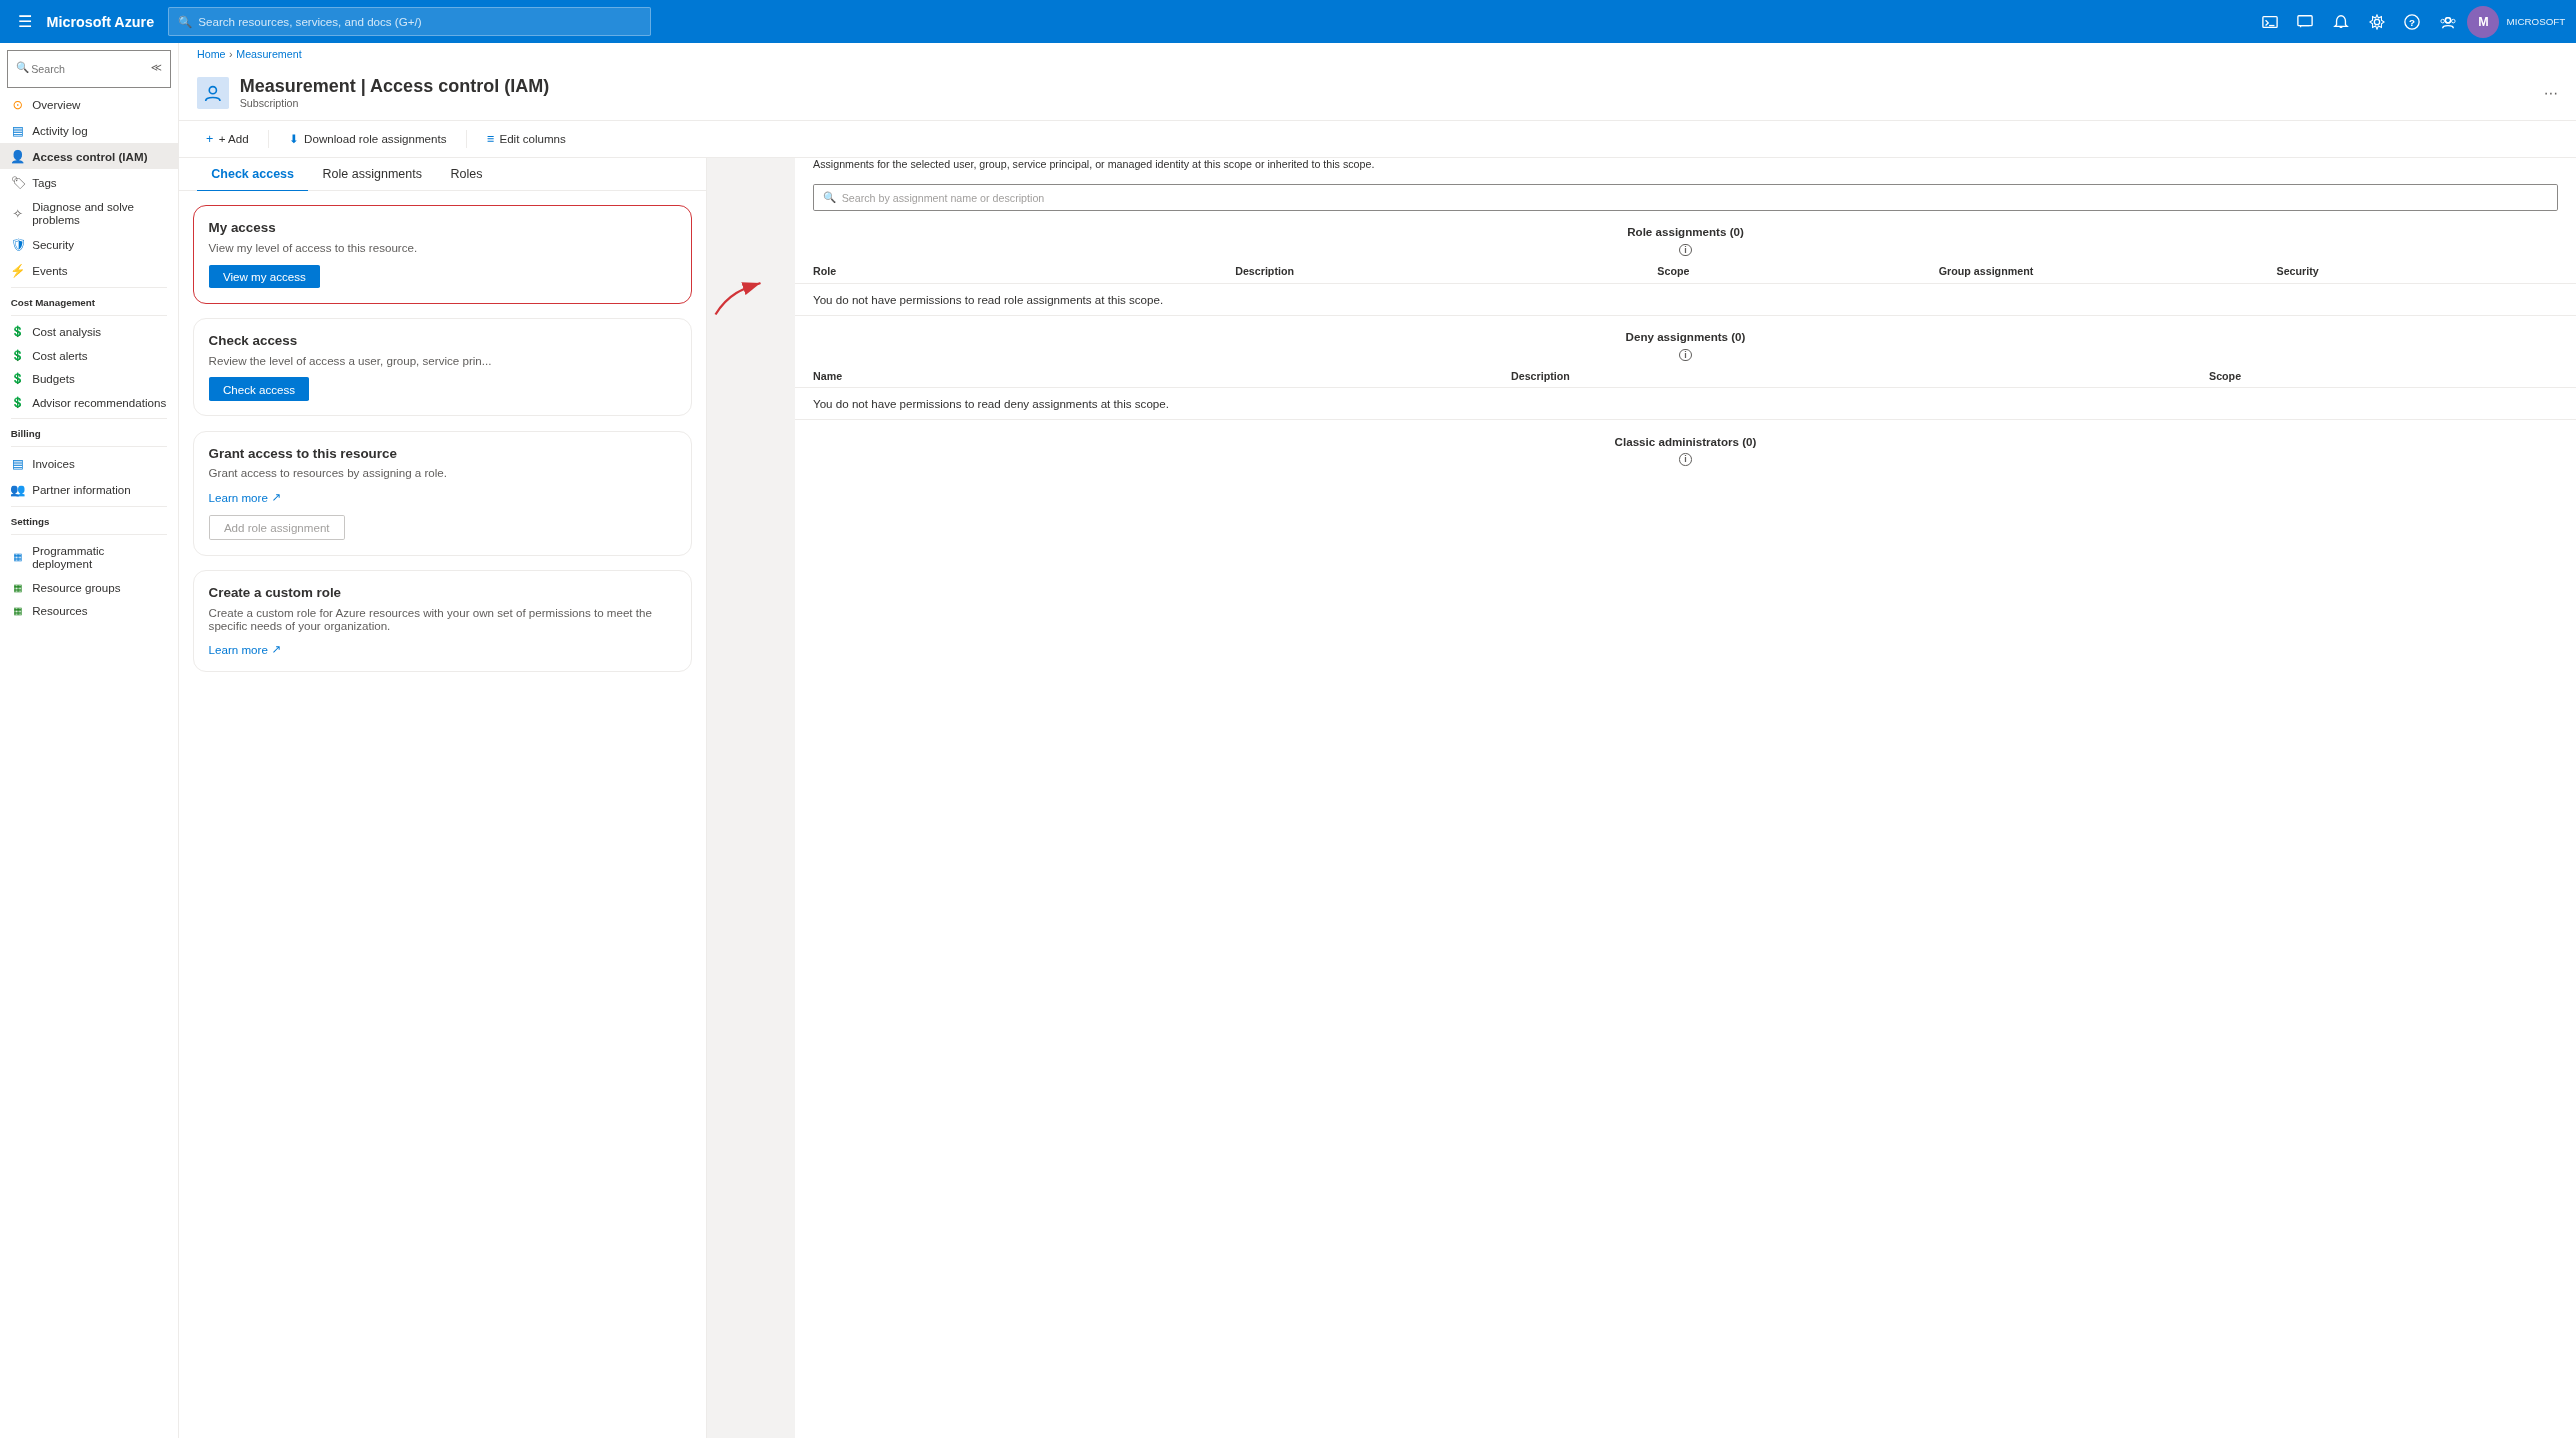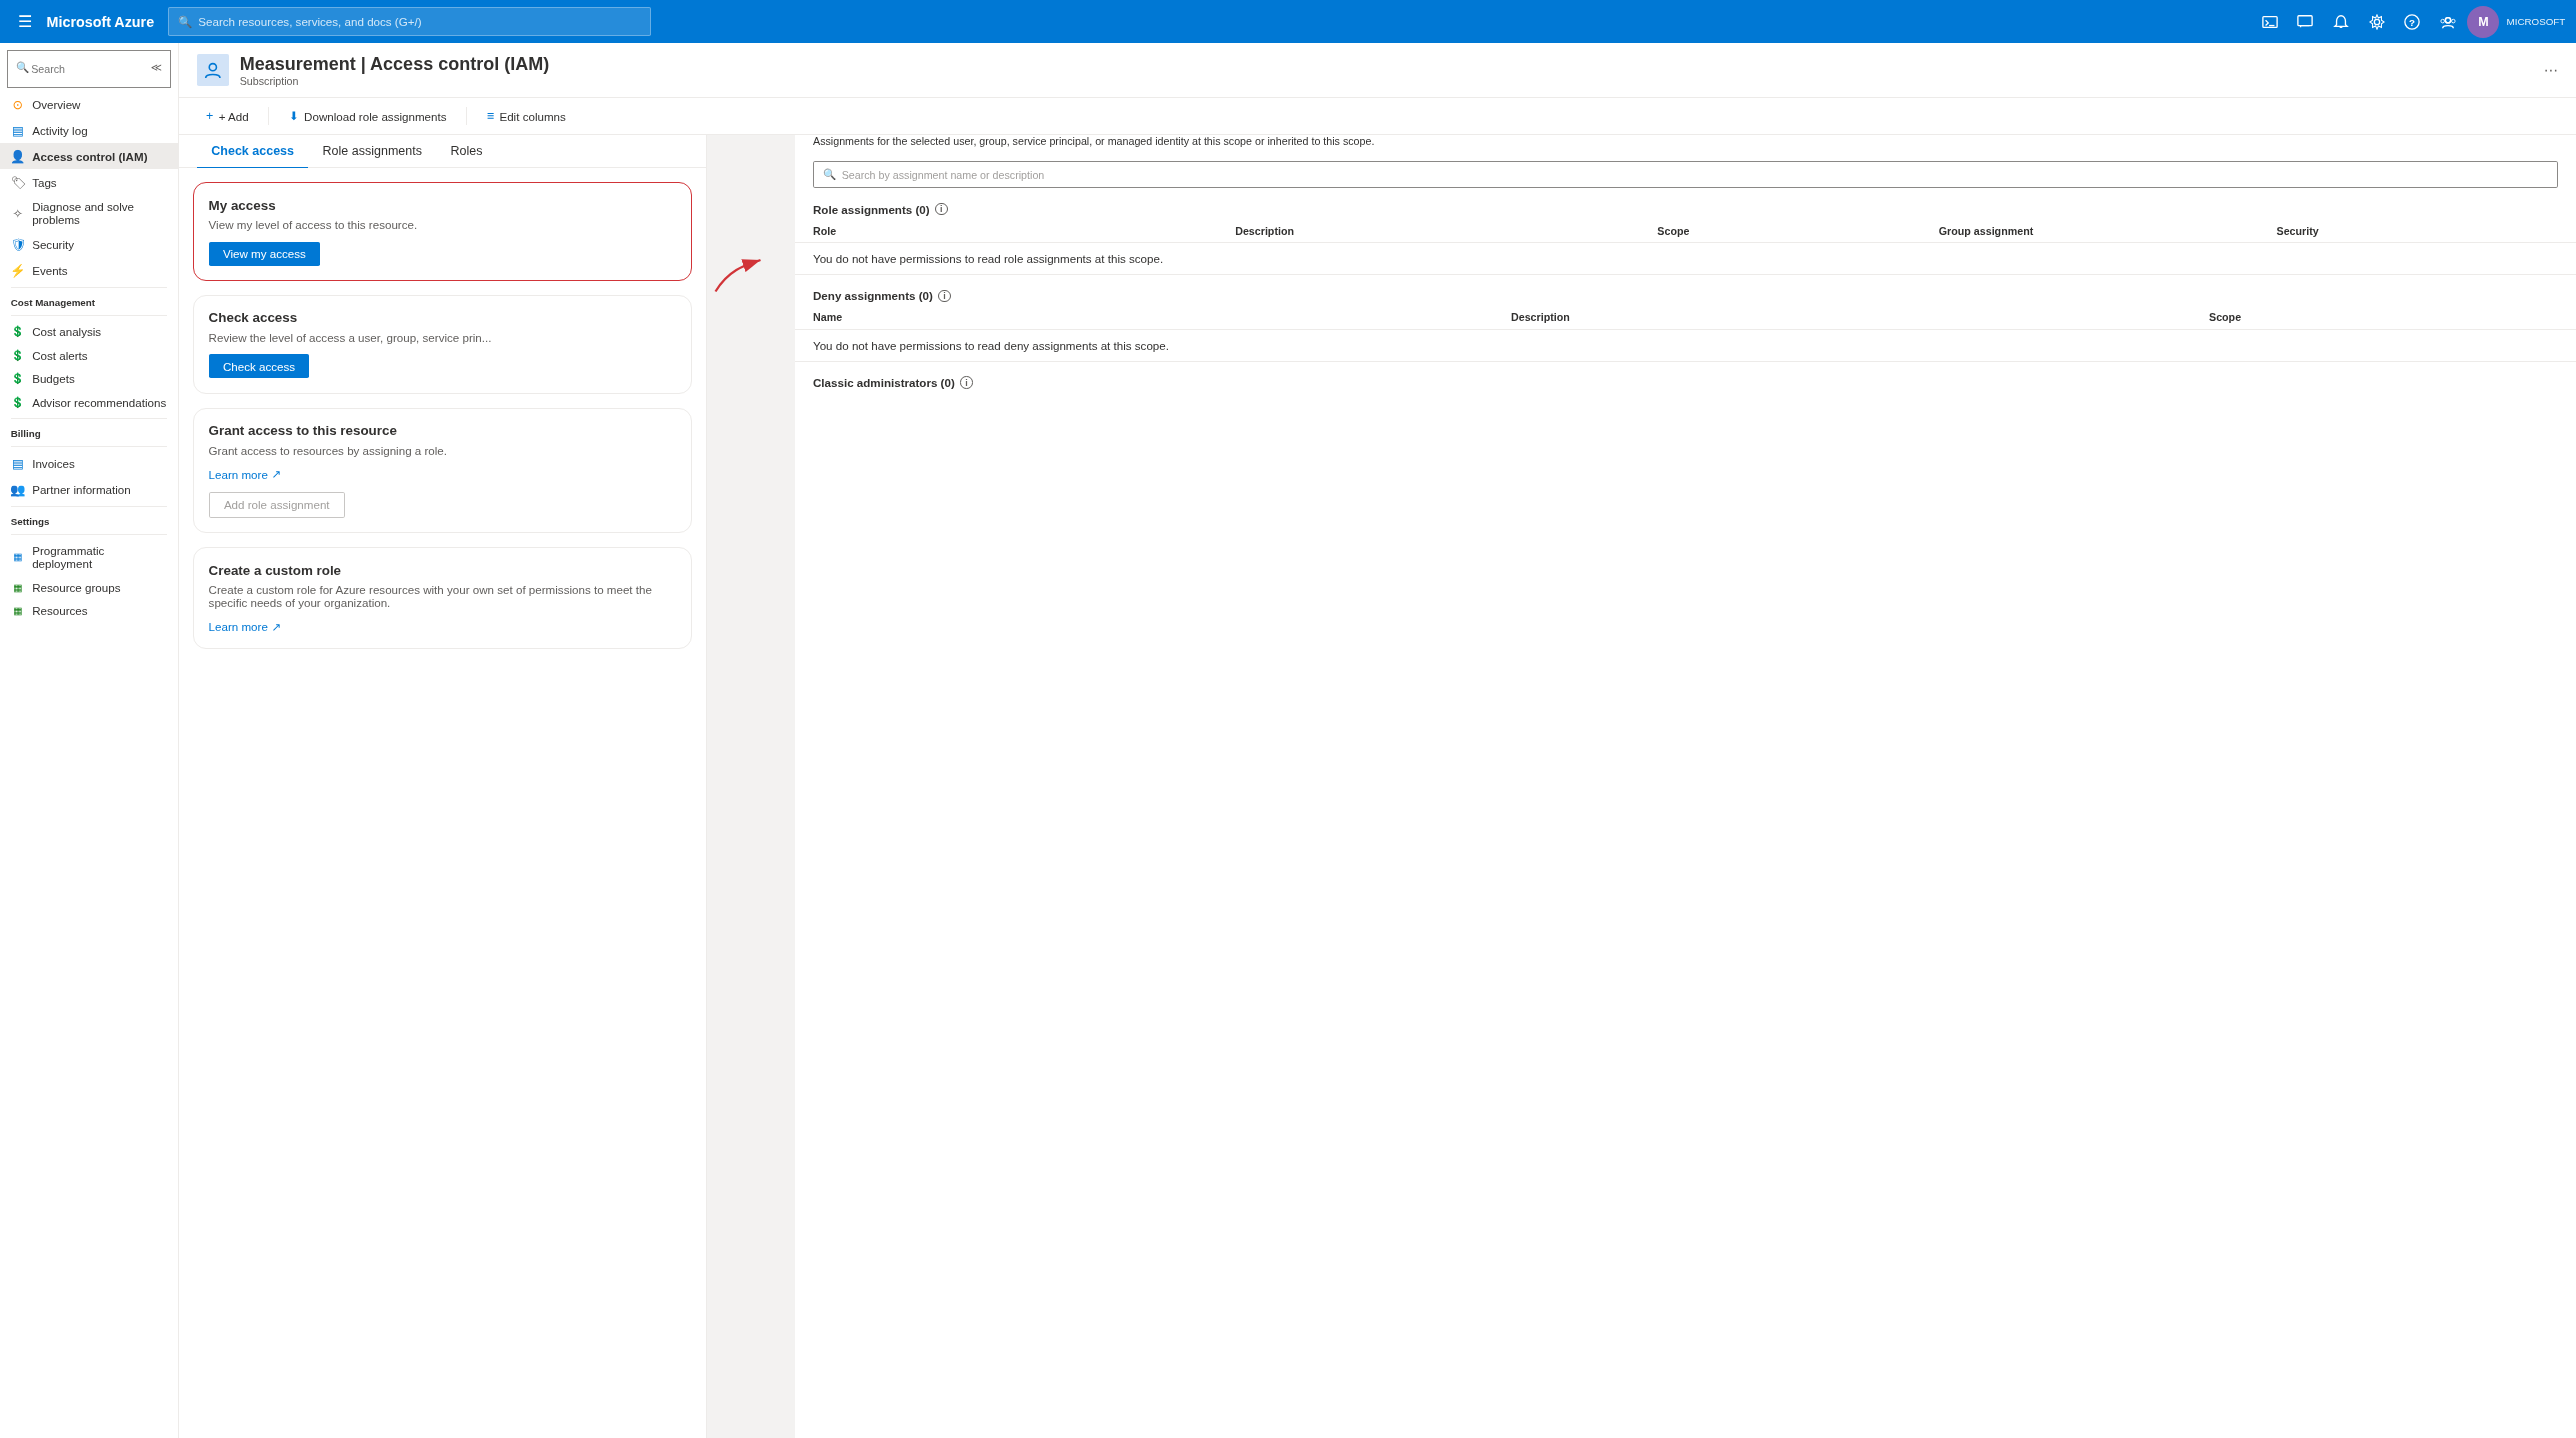--- a/index.html
+++ b/index.html
@@ -247,20 +247,21 @@
       font-size: 10.7px;
     }
 
     .section-header {
       padding: 7.2px 18px 3.6px;
       font-size: 11.6px;
       font-weight: 600;
       display: flex;
       align-items: center;
       gap: 5.4px;
+      flex-direction: column;
     }
     .info-icon {
       width: 12.5px; height: 12.5px;
       border: 0.9px solid #605e5c;
       border-radius: 50%;
       display: inline-flex;
       align-items: center;
       justify-content: center;
       font-size: 9px;
       color: #605e5c;
@@ -426,20 +427,25 @@
       <span>Resource groups</span>
     </div>
     <div class="sidebar-item">
       <span class="item-icon" style="color:#107c10;font-size:9.8px;">▦</span>
       <span>Resources</span>
     </div>
   </div>
 
   <div class="content-wrapper">
 
+    <div class="breadcrumb">
+      <a href="#">Home</a>
+      <span class="sep">›</span>
+      <a href="#">Measurement</a>
+    </div>
 
     <div class="page-header">
       <div class="page-header-icon">
         <svg width="19.7" height="19.7" viewBox="0 0 22 22" fill="none">
             <circle cx="11" cy="8" r="4" stroke="#0078d4" stroke-width="1.8"></circle>
             <path d="M3 20 C3 15 19 15 19 20" stroke="#0078d4" stroke-width="1.8" fill="none"></path>
           </svg>
       </div>
       <div>
         <div class="page-header-title">Measurement | Access control (IAM)</div>

